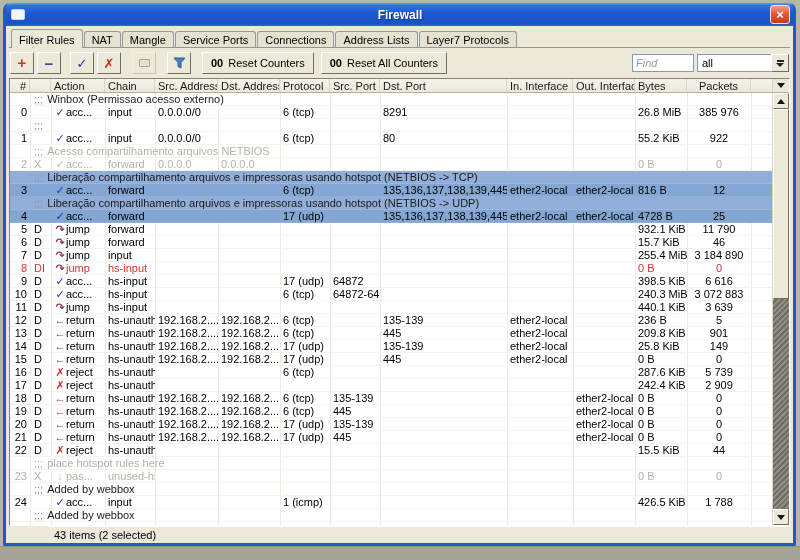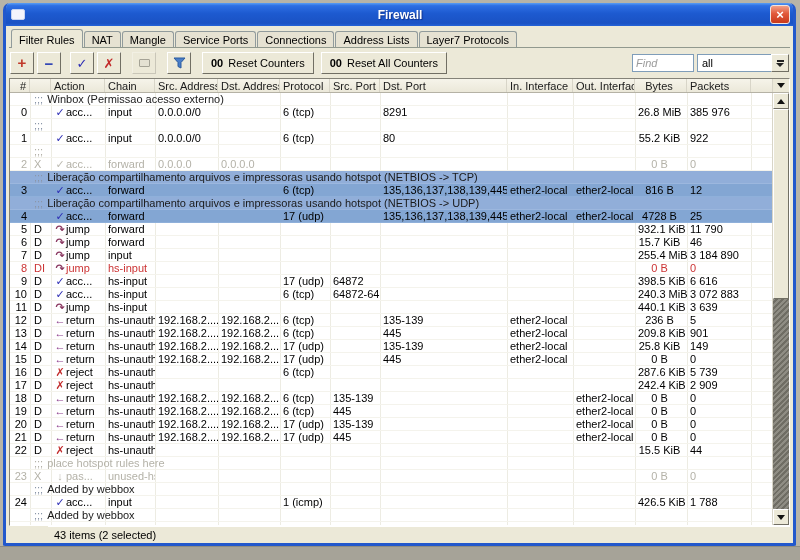--- a/index.html
+++ b/index.html
@@ -73,22 +73,22 @@
   .c-action { width:54px; display:flex; align-items:center; }
   .aicon { font-style:normal; width:12px; flex:0 0 auto; text-align:center; font-weight:bold; font-size:11px; line-height:11px; }
   .c-chain { width:50px; }
   .c-src { width:63px; }
   .c-dst { width:62px; }
   .c-proto { width:50px; }
   .c-sport { width:50px; }
   .c-dport { width:127px; }
   .c-inif { width:66px; }
   .c-outif { width:62px; }
-  .c-bytes { width:52px; text-align:center; padding-right:6px; }
-  .c-packets { width:64px; text-align:left; padding-right:3px; }
+  .c-bytes { width:52px; text-align:left; padding-right:6px; }
+  .c-packets { width:64px; text-align:center; padding-right:3px; }
 
   .row.comment { padding-left:24px; }
   .row.comment .prefix { color:#8A96A8; margin-right:4px; }
   .row.comment .ctext { color:#1A1A1A; }
   .row.st-disabled, .row.st-disabled .cell, .row.st-disabled .ctext, .row.st-disabled .prefix { color:#B4B2A8 !important; }
   .row.st-disabled .aicon { color:#BDBBB1 !important; }
   .row.st-invalid, .row.st-invalid .cell { color:#CC3434 !important; }
   .row.rule.st-selected { background:#83A6D3; border-bottom-color:#8FB0DA; }
   .row.comment.st-selected { background:#91AED9; border-bottom-color:#9CB7DE; }
 
@@ -223,20 +223,21 @@
     <span class="cell c-proto">6 (tcp)</span>
     <span class="cell c-sport"></span>
     <span class="cell c-dport">80</span>
     <span class="cell c-inif"></span>
     <span class="cell c-outif"></span>
     <span class="cell c-bytes">55.2 KiB</span>
     <span class="cell c-packets">922</span>
   </div>
             <div class="row comment st-disabled">
     <span class="prefix">;;;</span>
+    <span class="ctext">Acesso compartilhamento arquivos NETBIOS</span>
   </div>
             <div class="row rule st-disabled">
     <span class="cell c-num">2</span>
     <span class="cell c-flags">X</span>
     <span class="cell c-action">
                 <i class="aicon" style="color: rgb(43, 43, 180);">✓</i>
                 <span class="alabel">acc...</span>
               </span>
     <span class="cell c-chain">forward</span>
     <span class="cell c-src">0.0.0.0</span>

